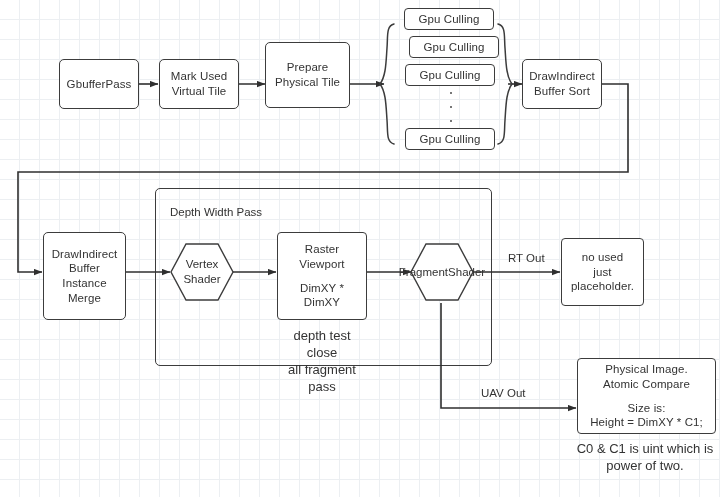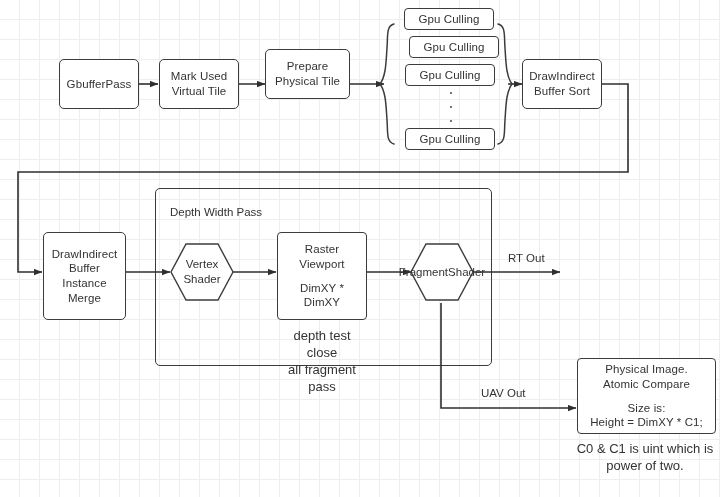--- a/index.html
+++ b/index.html
@@ -133,21 +133,21 @@
 
   <div class="node rounded" style="left:59px;top:59px;width:80px;height:50px;">
     <span class="nline">GbufferPass</span>
   </div>
 
   <div class="node rounded" style="left:159px;top:59px;width:80px;height:50px;">
     <span class="nline">Mark Used</span>
     <span class="nline">Virtual Tile</span>
   </div>
 
-  <div class="node rounded" style="left:265px;top:49px;width:85px;height:50px;">
+  <div class="node rounded" style="left:265px;top:42px;width:85px;height:66px;">
     <span class="nline">Prepare</span>
     <span class="nline">Physical Tile</span>
   </div>
 
   <div class="node sharp" style="left:404px;top:8px;width:90px;height:22px;">
     <span class="nline">Gpu Culling</span>
   </div>
   <div class="node sharp" style="left:409px;top:36px;width:90px;height:22px;">
     <span class="nline">Gpu Culling</span>
   </div>
@@ -203,20 +203,25 @@
       <polygon points="16,1 48,1 63,29 48,57 16,57 1,29" fill="#ffffff" stroke="#3c3c3c" stroke-width="1.4"></polygon>
     </svg>
     <span style="display:flex;flex-direction:row;">
       <span class="nline">Fragment</span>
       <span class="nline">Shader</span>
     </span>
   </div>
 
   <div class="edge-label" style="left:508px;top:252px;">RT Out</div>
 
+  <div class="node sharp" style="left:561px;top:238px;width:83px;height:68px;">
+    <span class="nline">no used</span>
+    <span class="nline">just</span>
+    <span class="nline">placeholder.</span>
+  </div>
 
   <div class="edge-label" style="left:481px;top:387px;">UAV Out</div>
 
   <div class="node sharp" style="left:577px;top:358px;width:139px;height:76px;">
     <span class="nline">Physical Image.</span>
     <span class="nline">Atomic Compare</span>
     <span class="nline sub">Size is:</span>
     <span class="nline">Height = DimXY * C1;</span>
   </div>
 

